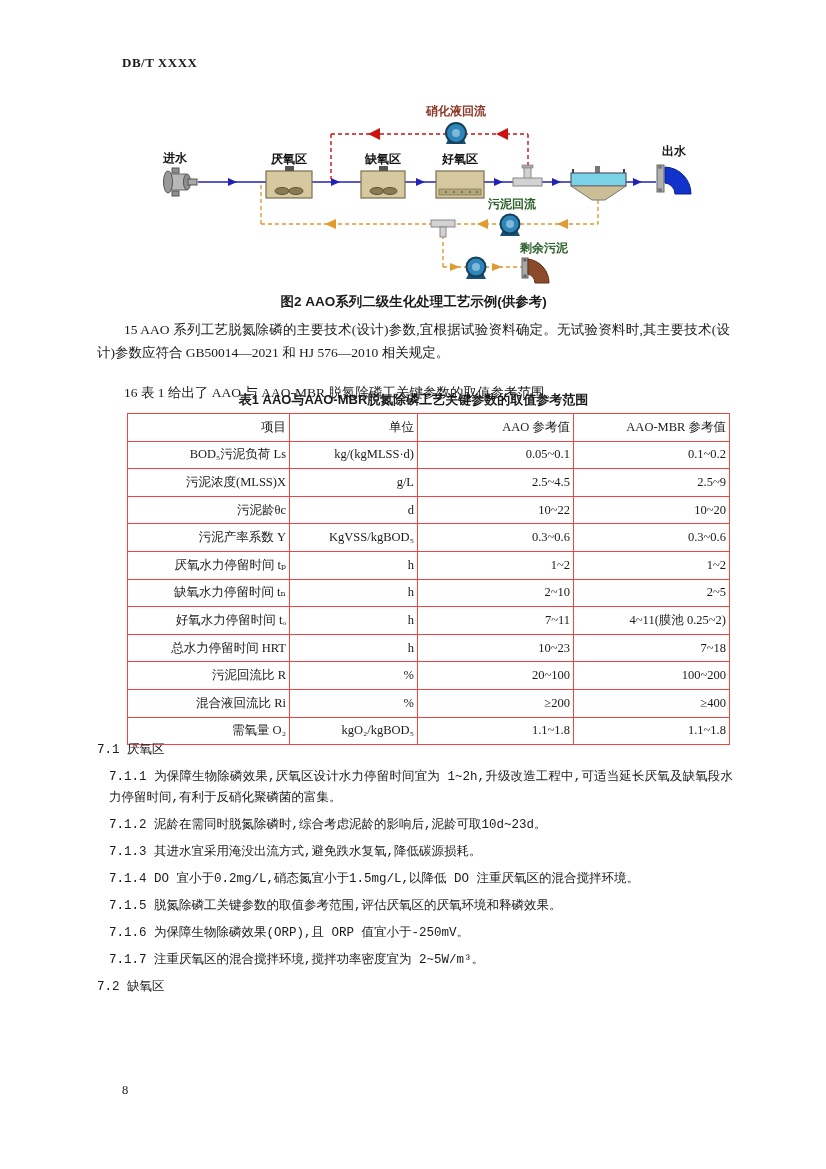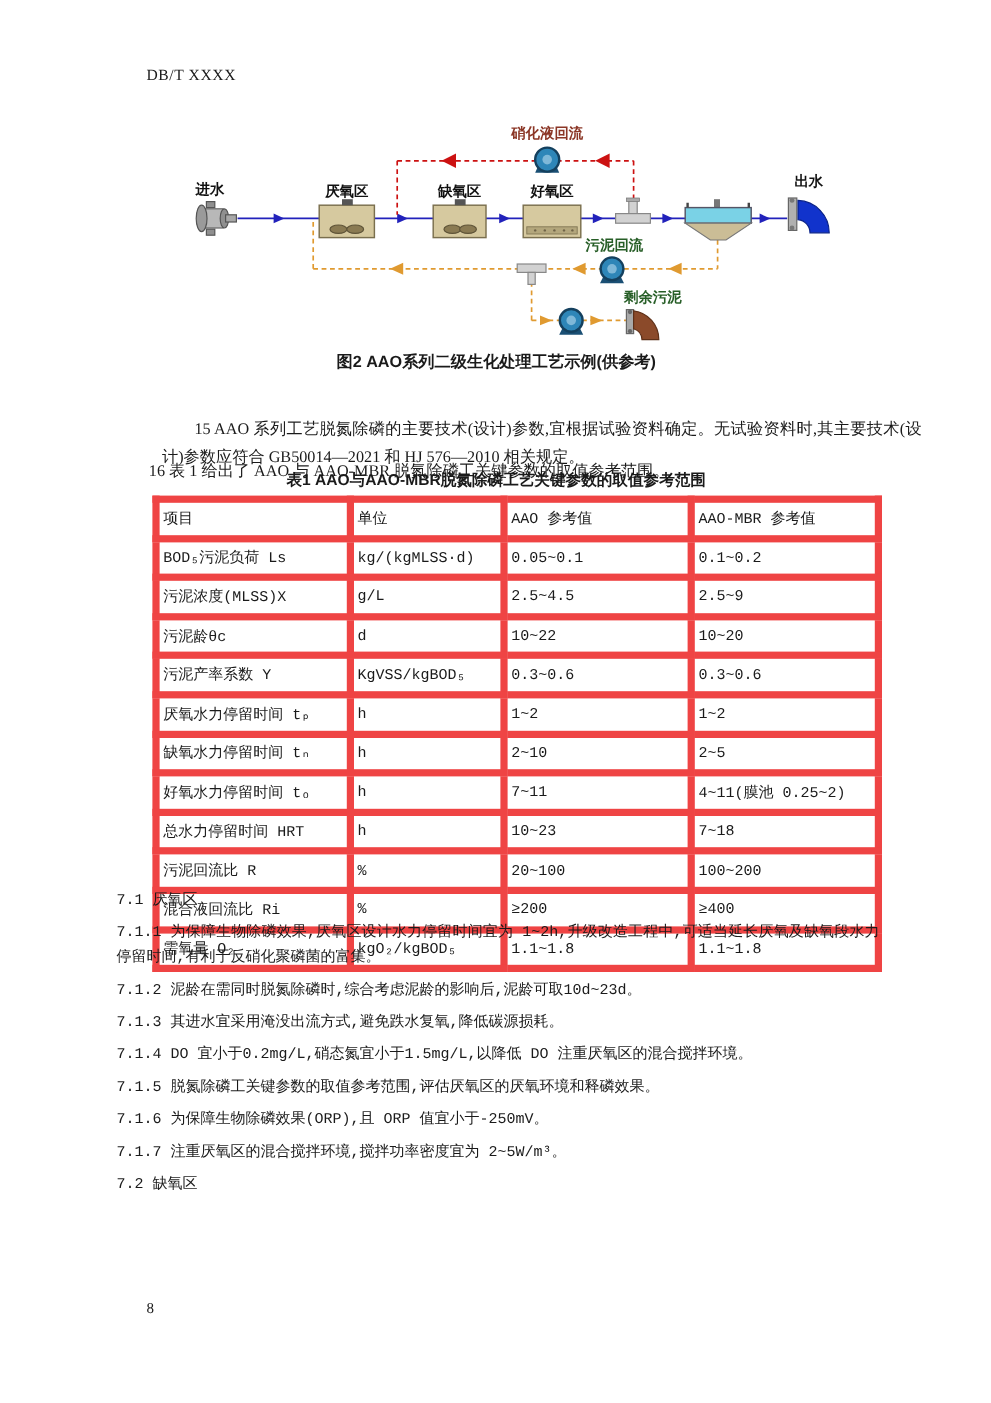--- a/index.html
+++ b/index.html
@@ -3,59 +3,59 @@
 <meta charset="utf-8">
 <style>
   html,body{margin:0;padding:0;}
   body{
     width:826px;height:1169px;background:#ffffff;position:relative;
     font-family:"Liberation Serif","DejaVu Serif",serif;color:#1a1a1a;
     overflow:hidden;
   }
   .doc-header{
     position:absolute;left:122px;top:55px;
-    font-size:13px;font-weight:normal;letter-spacing:.5px;
+    font-size:13px;font-weight:bold;letter-spacing:.5px;
   }
   .diagram-wrap{position:absolute;left:128px;top:95px;width:580px;height:200px;}
   .fig-caption{
     position:absolute;left:97px;top:293px;width:633px;text-align:center;
     font-family:"Liberation Sans","DejaVu Sans",sans-serif;
     font-weight:bold;font-size:13.5px;
   }
   .body-par{
     position:absolute;left:97px;width:633px;
     font-size:13.5px;line-height:23px;text-align:justify;text-indent:2em;
   }
-  .p15{top:332px;margin-left:38px;}
+  .p15{top:304px;}
   .p16{top:367px;}
   .table-title{
     position:absolute;left:97px;top:391px;width:633px;text-align:center;
     font-family:Liberation Sans, sans-serif;
     font-weight:bold;font-size:13px;
   }
   table.params{
     position:absolute;left:127px;top:413px;width:602px;
     border-collapse:collapse;table-layout:fixed;
     font-size:12.5px;
   }
   table.params td{
-    border:6px solid #ef4444;text-align:left;vertical-align:middle;
-    height:26.6px;padding:0 3px;overflow:hidden;white-space:nowrap;font-family:Liberation Mono, monospace;
+    border:1px solid #ef4444;text-align:right;vertical-align:middle;
+    height:26.6px;padding:0 3px;overflow:hidden;white-space:nowrap;
   }
   table.params col.c1{width:162px}
   table.params col.c2{width:128px}
   table.params col.c3{width:156px}
   table.params col.c4{width:156px}
   .sections{
     position:absolute;left:97px;top:740px;width:636px;
     font-family:Liberation Mono, monospace;
     font-size:12.5px;line-height:21px;
   }
   .sections .sec-heading{margin:0 0 6px 0;}
-  .sections .clause{margin:0 0 6px 0;text-align:justify;}
+  .sections .clause{margin:0 0 6px 12px;text-align:justify;}
   .page-number{
     position:absolute;left:122px;top:1083px;font-size:12.5px;
   }
   svg text{font-family:"Liberation Sans","DejaVu Sans",sans-serif;font-weight:bold;}
 </style>
 </head>
 <body>
 
 <div class="doc-header">DB/T XXXX</div>
 

